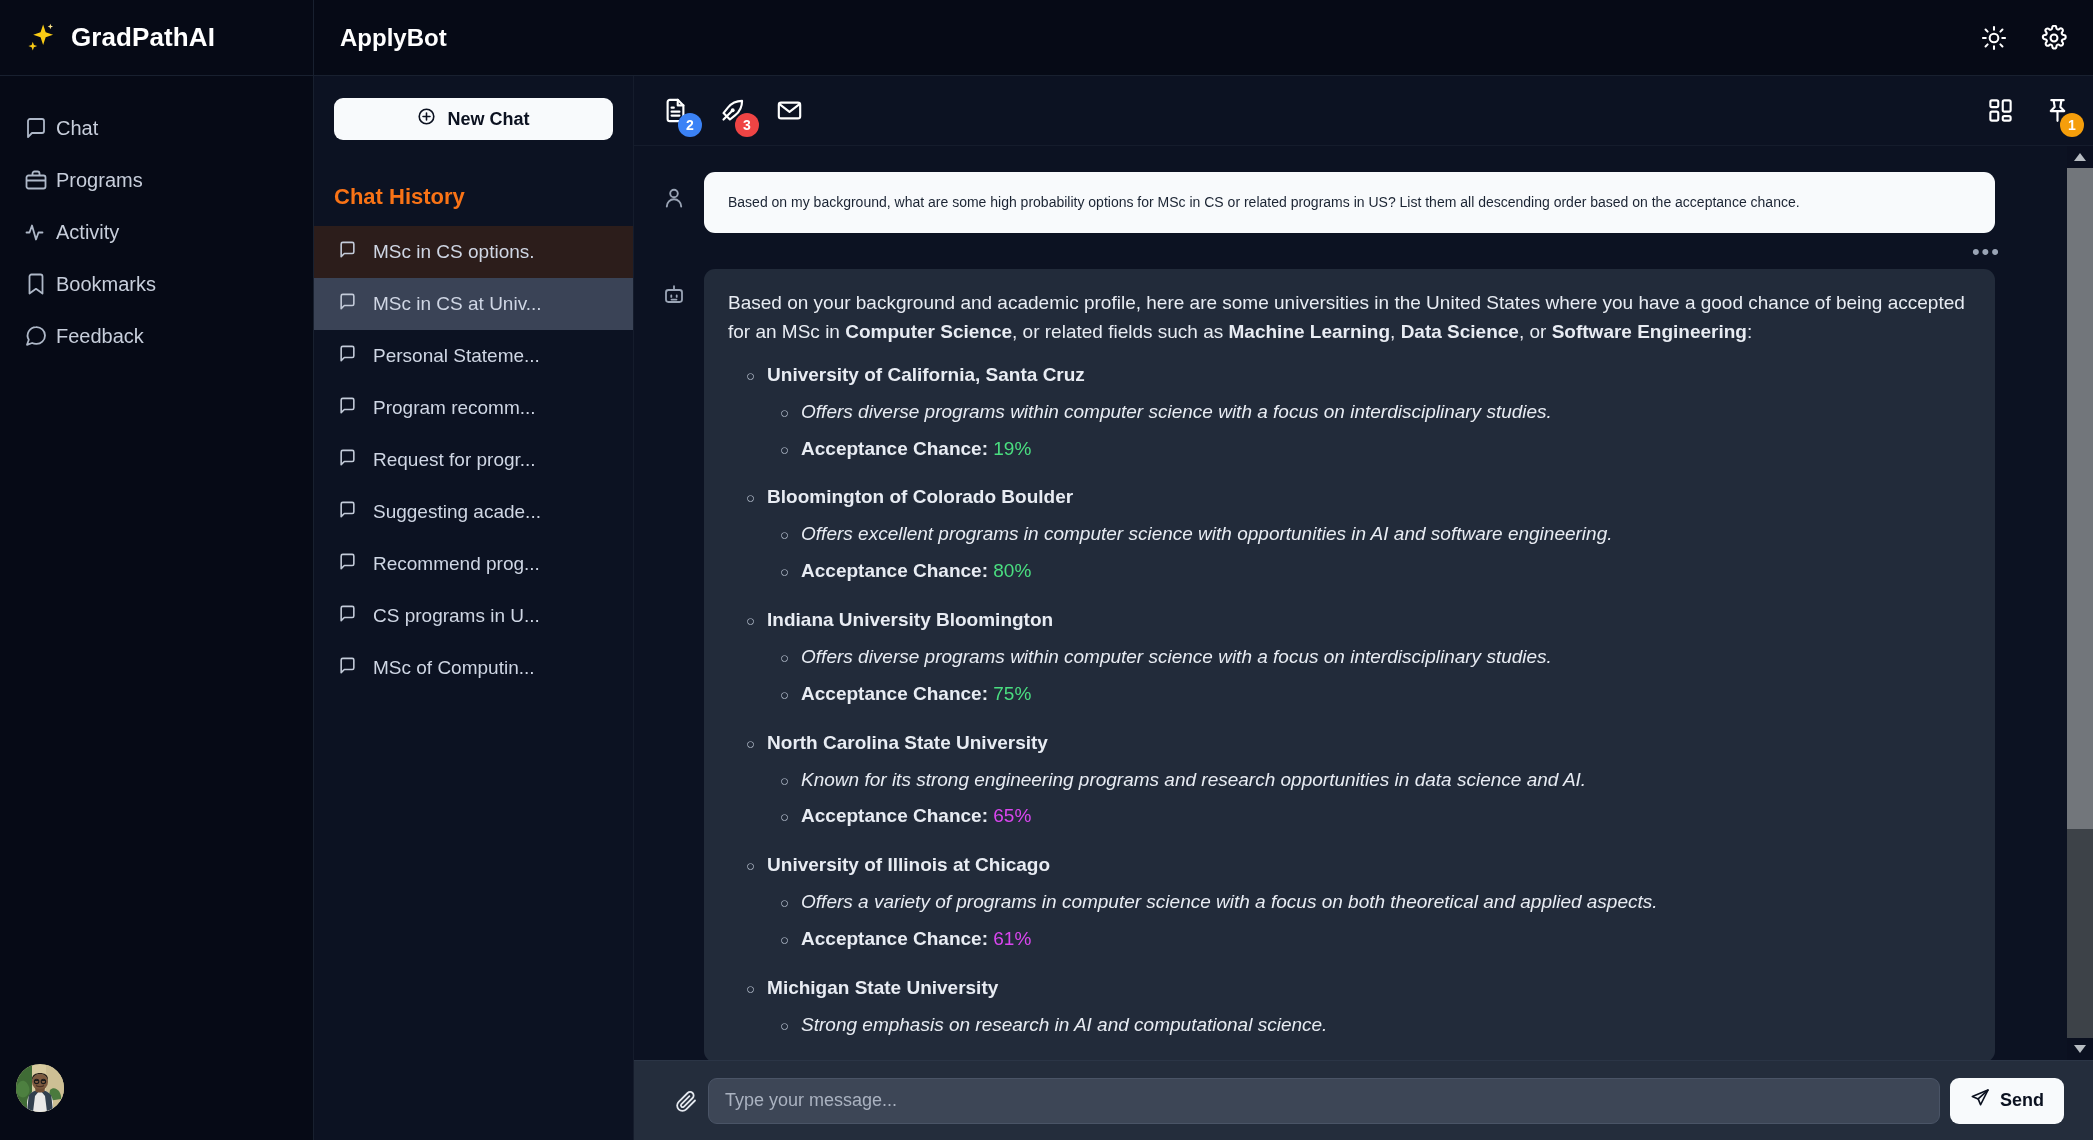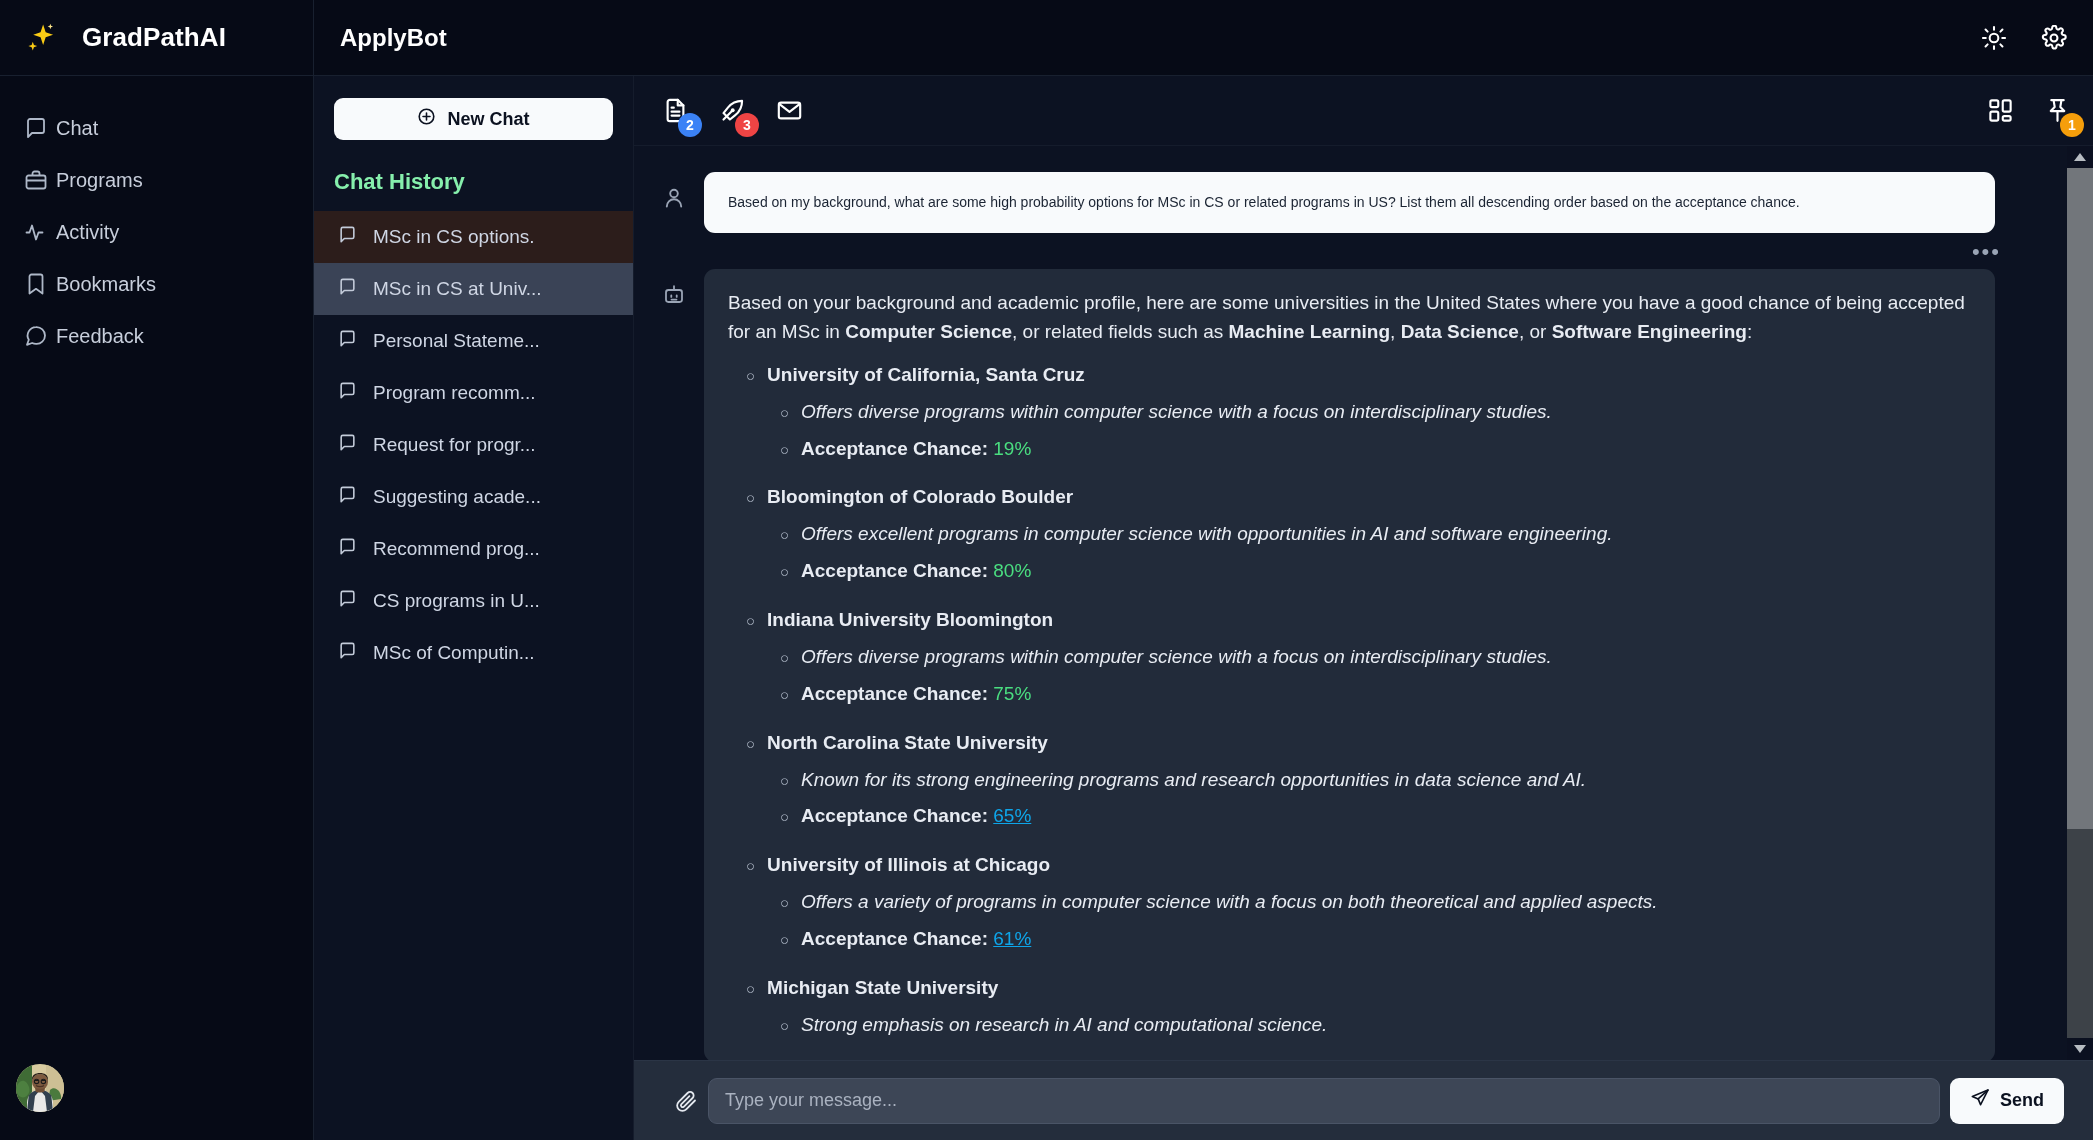--- a/index.html
+++ b/index.html
@@ -8,21 +8,21 @@
     background: #050914;
     font-family: "Liberation Sans", sans-serif;
     overflow: hidden;
   }
   .app { display: flex; flex-direction: column; width: 2093px; height: 1140px; }
 
   
   .topbar { display: flex; height: 76px; flex: 0 0 76px; background: #060a16; }
   .brand {
     width: 314px; flex: 0 0 314px; display: flex; align-items: center;
-    gap: 24px; padding-left: 24px; border-right: 1px solid #18202f;
+    gap: 13px; padding-left: 24px; border-right: 1px solid #18202f;
     border-bottom: 1px solid #18202f; height: 76px;
   }
   .brand-mark { width: 34px; height: 34px; display: block; }
   .brand-name { color: #ffffff; font-size: 26px; font-weight: bold; letter-spacing: .1px; }
   .topbar-rest {
     flex: 1; display: flex; align-items: center; justify-content: space-between;
     padding: 0 26px 0 26px; border-bottom: 1px solid #18202f;
   }
   .app-title { color: #ffffff; font-size: 24px; font-weight: bold; }
   .topbar-actions { display: flex; align-items: center; gap: 34px; }
@@ -56,21 +56,21 @@
     width: 320px; flex: 0 0 320px; background: #0c1222;
     display: flex; flex-direction: column; padding-top: 22px;
     border-right: 1px solid #151c2c;
   }
   .newchat {
     margin: 0 20px 0 20px; background: #f8fafc; color: #0b1120;
     border-radius: 9px; height: 42px; display: flex; align-items: center;
     justify-content: center; gap: 11px; font-size: 18px; font-weight: bold;
     cursor: pointer; border: none;
   }
-  .history-title { color: #86efac; font-size: 22px; font-weight: bold; padding: 29px 0 16px 20px; }
+  .history-title { color: #f97316; font-size: 22px; font-weight: bold; padding: 44px 0 16px 20px; }
   .hist-item {
     display: flex; align-items: center; gap: 16px;
     padding: 14px 10px 14px 24px; color: #cfd6e4; font-size: 19px; cursor: pointer;
     white-space: nowrap; overflow: hidden;
   }
   .hist-item.active-accent { background: #2c1d1b; }
   .hist-item.active-sel { background: #3a4356; text-align: right; }
   .hist-item svg { flex: 0 0 auto; }
 
   
@@ -116,21 +116,21 @@
   ul.lvl1 { list-style: none; margin: 14px 0 0 18px; padding: 0; }
   ul.lvl1 > li { margin-top: 20px; }
   ul.lvl1 > li:first-child { margin-top: 14px; }
   .uni-name { display: flex; align-items: baseline; gap: 12px; font-weight: bold; font-size: 19px; }
   .ring { color: #aeb7c6; font-size: 15px; line-height: 1; }
   ul.lvl2 { list-style: none; margin: 0 0 0 34px; padding: 0; }
   ul.lvl2 > li { display: flex; align-items: baseline; gap: 12px; margin-top: 8px; }
   .desc { font-style: italic; font-size: 19px; color: #e8ecf3; }
   .chance-label { font-weight: bold; }
   .pct-green  { color: #4ade80; }
-  .pct-orange { color: #0ea5e9; text-decoration: underline; }
+  .pct-orange { color: #d946ef; }
 
   
   .scrollbar {
     position: absolute; top: 70px; right: 0; bottom: 80px; width: 26px;
     background: #0b1020; display: flex; flex-direction: column; align-items: center;
   }
   .sb-arrow { width: 26px; height: 22px; display: flex; align-items: center; justify-content: center; cursor: pointer; }
   .sb-track { flex: 1; width: 26px; background: #3d4248; position: relative; }
   .sb-thumb { position: absolute; top: 0; left: 0; width: 26px; height: 76%; background: #72767b; cursor: pointer; }
 

